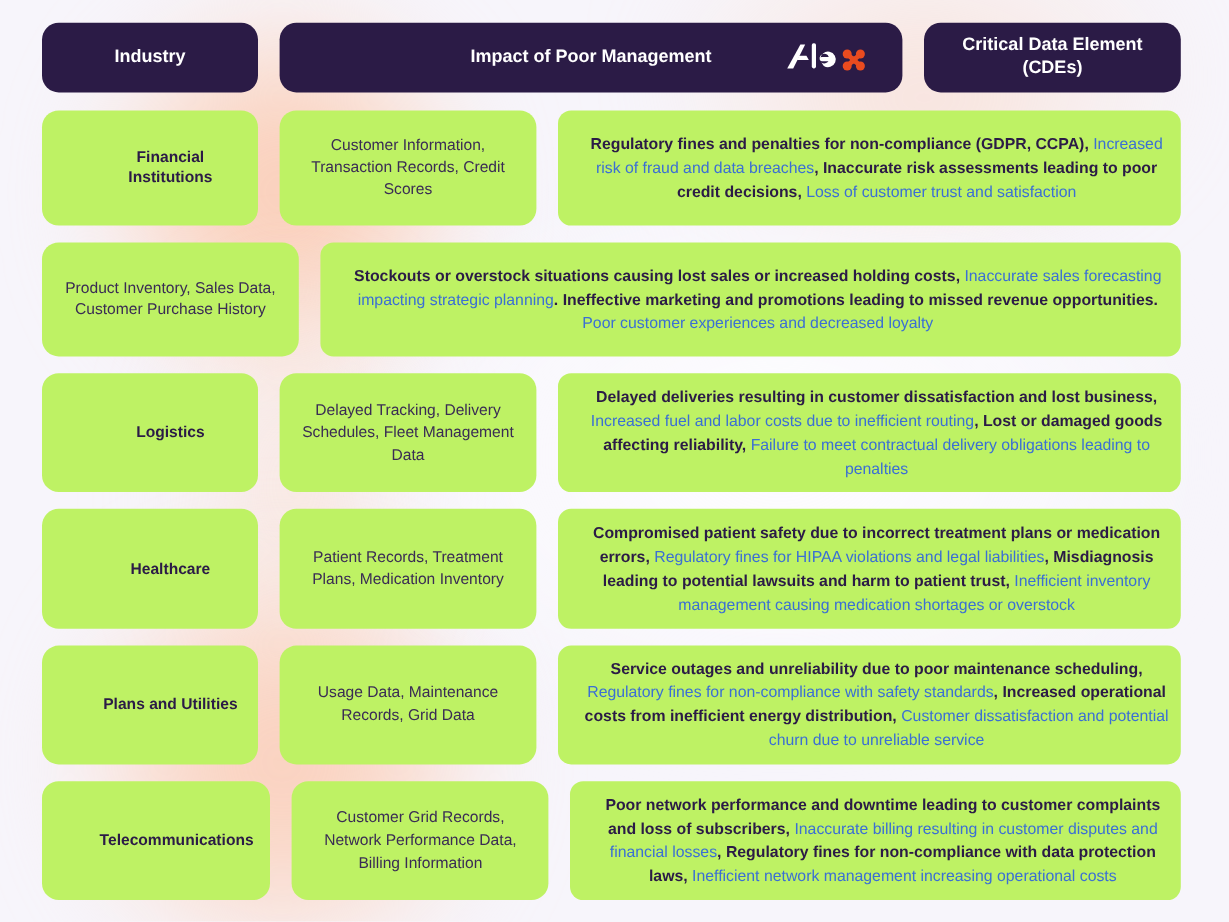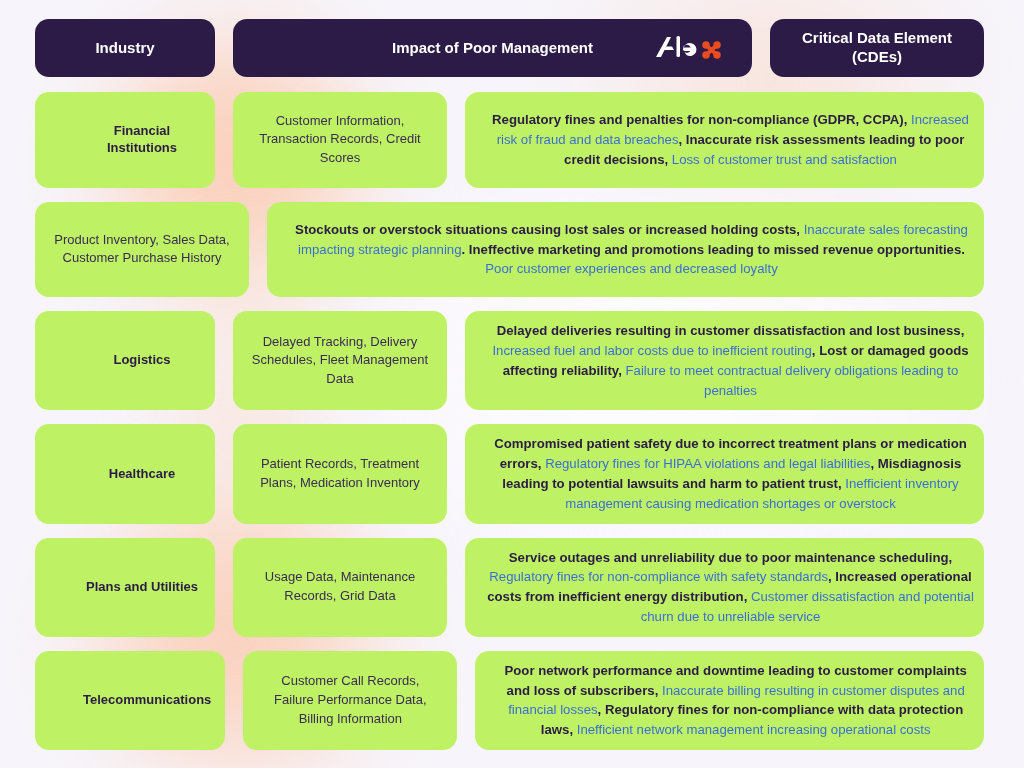--- a/index.html
+++ b/index.html
@@ -162,20 +162,21 @@
     font-weight: normal;
     line-height: 1.45;
     padding-left: 18px;
     padding-right: 18px;
   }
   .cell.body.impact-cell {
     font-size: 13.2px;
     line-height: 1.5;
     padding-left: 22px;
     padding-right: 10px;
+    border-radius: 11px;
   }
   .impact-text { display: block; }
   .seg-bold {
     color: #2b1b46;
     font-weight: bold;
   }
   .seg-blue {
     color: #3b6fd4;
     font-weight: normal;
   }
@@ -264,20 +265,20 @@
       </div>
       <div class="row body-row">
         <div class="cell body industry-cell col-industry">Plans and Utilities</div>
         <div class="cell body cde-cell col-cde">Usage Data, Maintenance Records, Grid Data</div>
         <div class="cell body impact-cell col-impact">
           <span class="impact-text"><span class="seg-bold">Service outages and unreliability due to poor maintenance scheduling</span><span class="sep">, </span><span class="seg-blue">Regulatory fines for non-compliance with safety standards</span><span class="sep">, </span><span class="seg-bold">Increased operational costs from inefficient energy distribution</span><span class="sep">, </span><span class="seg-blue">Customer dissatisfaction and potential churn due to unreliable service</span></span>
         </div>
       </div>
       <div class="row body-row">
         <div class="cell body industry-cell col-industry">Telecommunications</div>
-        <div class="cell body cde-cell col-cde">Customer Call Records, Failure Performance Data, Billing Information</div>
+        <div class="cell body cde-cell col-cde">Customer Grid Records, Network Performance Data, Billing Information</div>
         <div class="cell body impact-cell col-impact">
           <span class="impact-text"><span class="seg-bold">Poor network performance and downtime leading to customer complaints and loss of subscribers</span><span class="sep">, </span><span class="seg-blue">Inaccurate billing resulting in customer disputes and financial losses</span><span class="sep">, </span><span class="seg-bold">Regulatory fines for non-compliance with data protection laws</span><span class="sep">, </span><span class="seg-blue">Inefficient network management increasing operational costs</span></span>
         </div>
       </div>
     </div>
 
 </div>
 
 </body></html>

